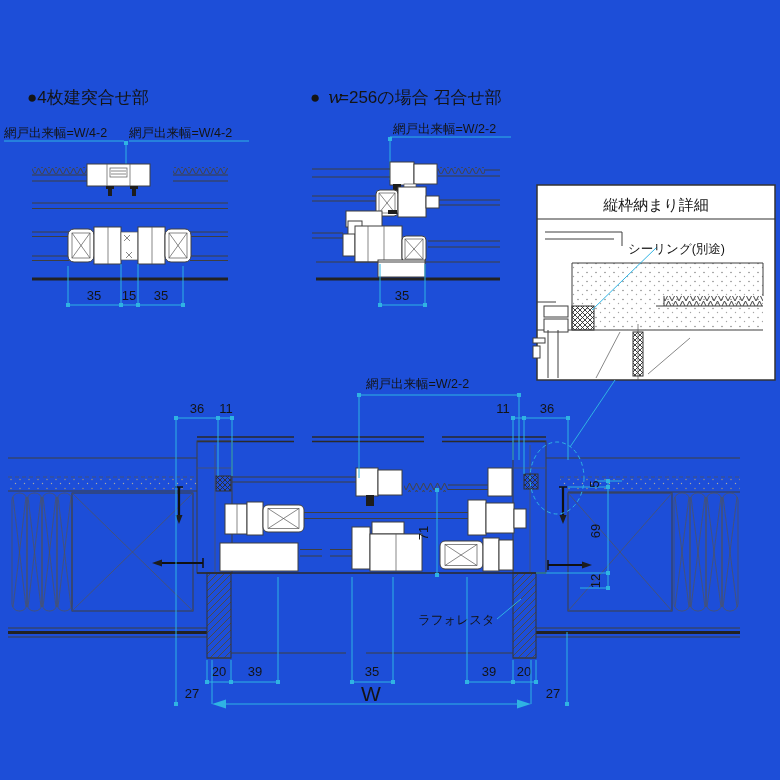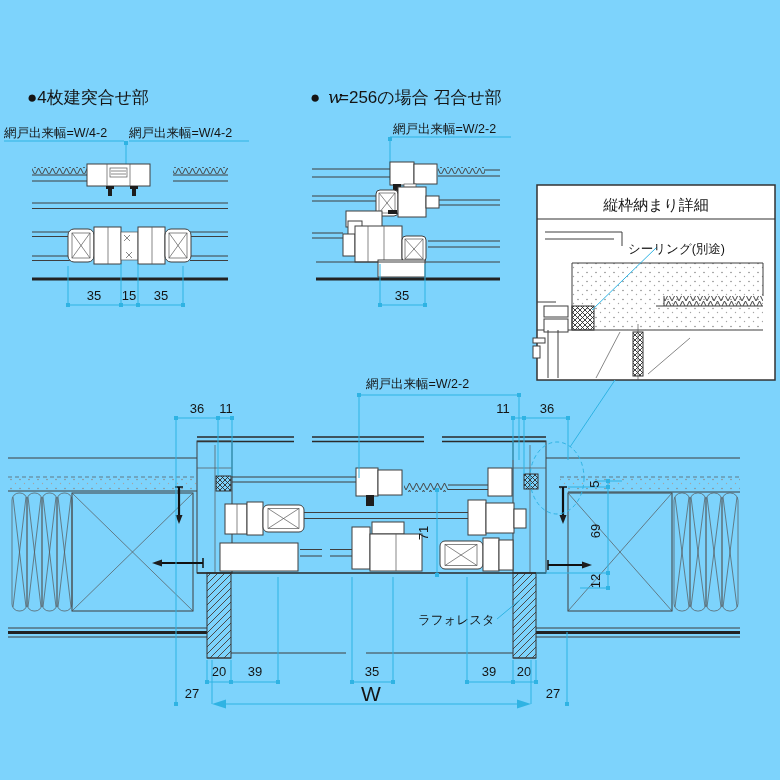--- a/index.html
+++ b/index.html
@@ -1,16 +1,16 @@
 <!DOCTYPE html>
 <html><head>
 <meta charset="utf-8">
 <style>
   html,body{margin:0;padding:0;background:#fff;}
-  #stage{position:relative;width:780px;height:780px;background:#7dd3fc;overflow:hidden;
+  #stage{position:relative;width:780px;height:780px;background:#1d4ed8;overflow:hidden;
          font-family:"Liberation Sans", sans-serif;}
   svg{position:absolute;left:0;top:0;}
   .ln{stroke:#3f3f3f;stroke-width:1;fill:none;}
   .ln2{stroke:#2a2a2a;stroke-width:1.4;fill:none;}
   .thick{stroke:#222;stroke-width:2.8;fill:none;}
   .thin{stroke:#555;stroke-width:0.7;fill:none;}
   .dash{stroke-dasharray:4 3;}
   .dim{stroke:#2fb3e3;stroke-width:1;fill:none;}
   .dimdot{fill:#2fb3e3;stroke:none;}
   .arrow{fill:#2fb3e3;stroke:none;}

